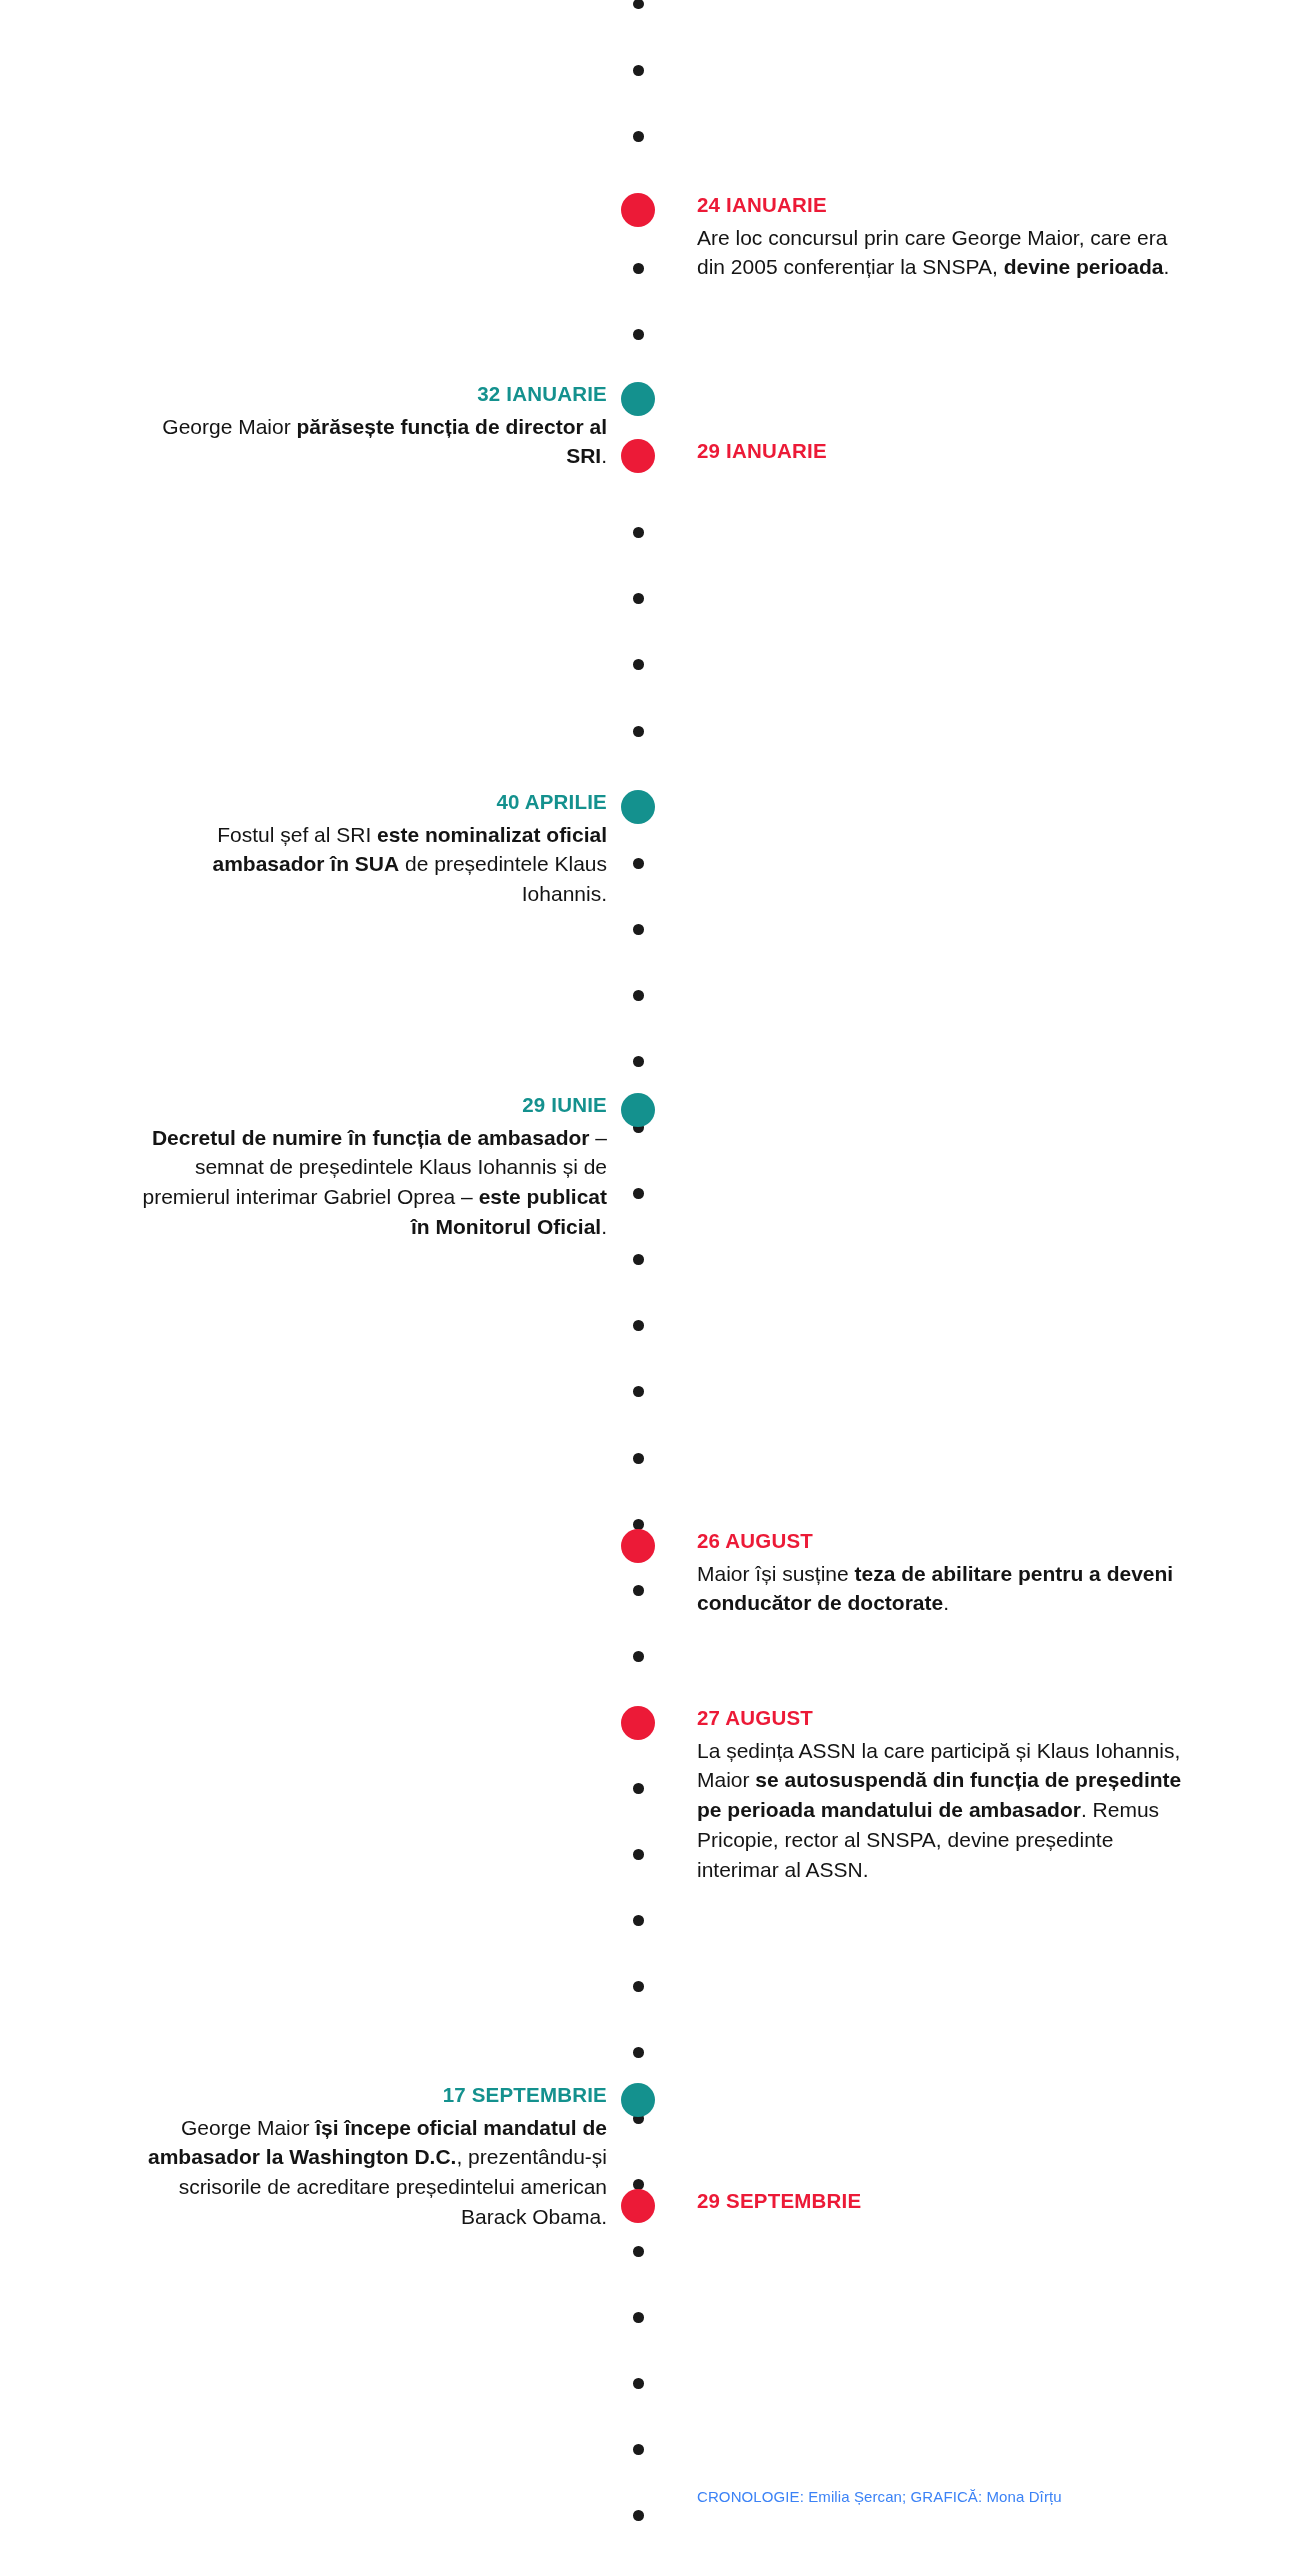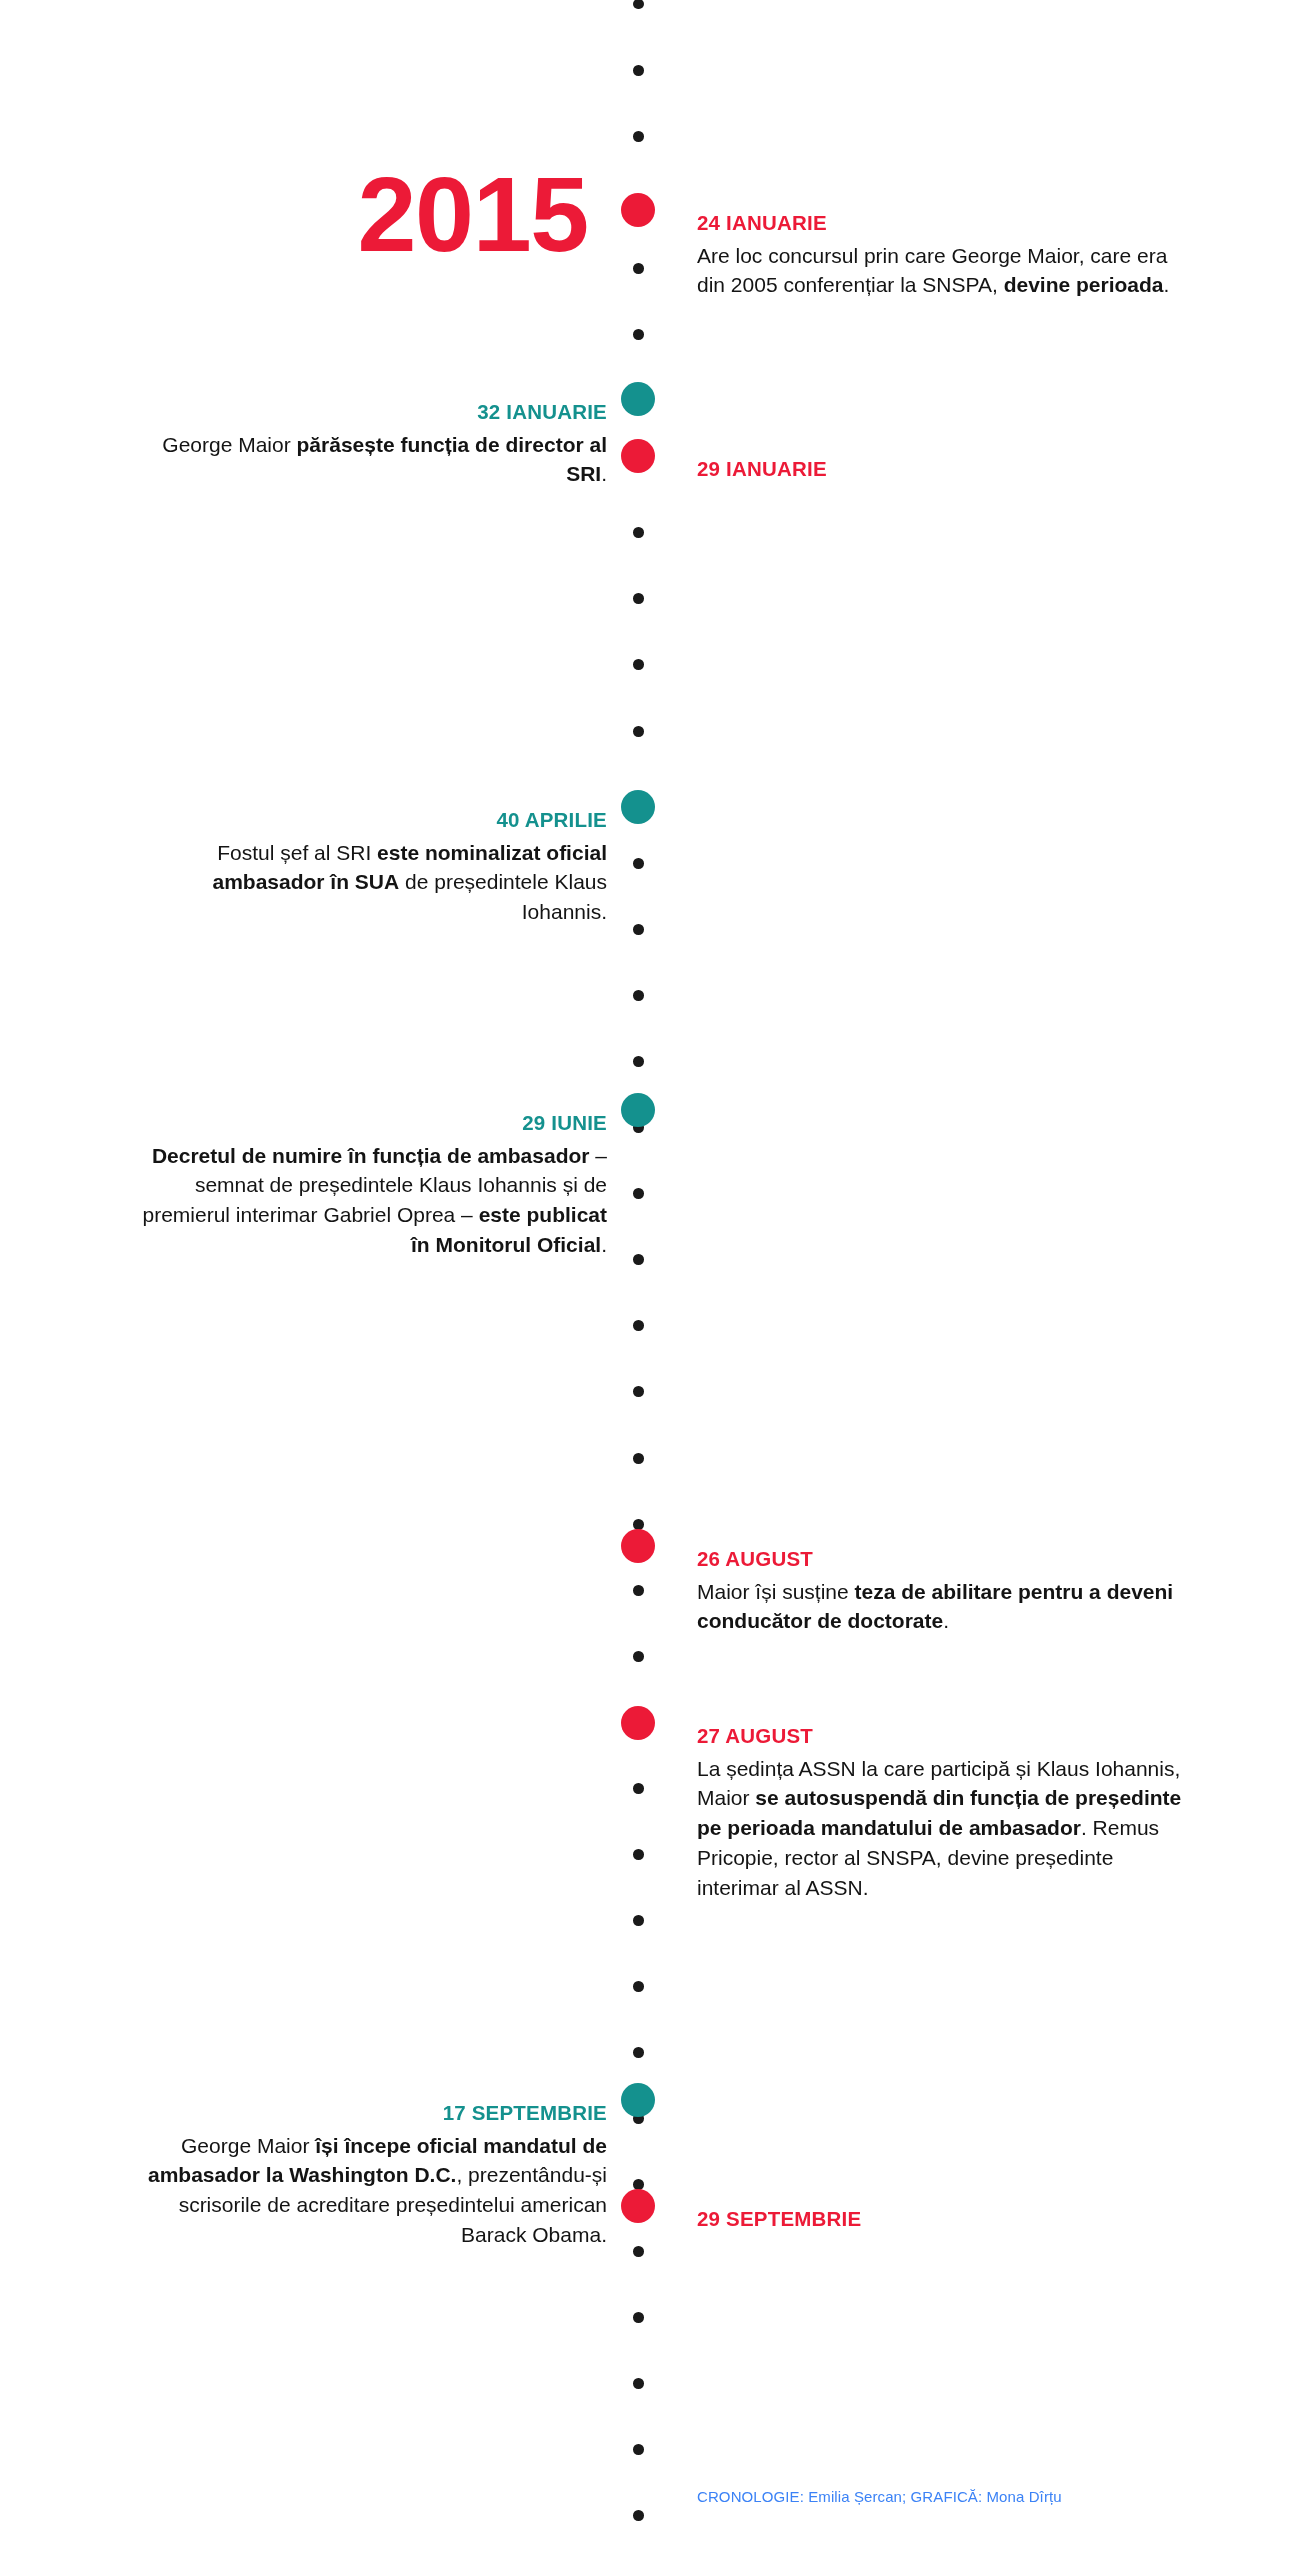--- a/index.html
+++ b/index.html
@@ -51,21 +51,21 @@
     top:161px;
     color:#EC1A37;
     font-size:106px;
     font-weight:bold;
     line-height:1;
     letter-spacing:-1.3px;
     font-family:"Liberation Sans", sans-serif;
   }
 
   
-  .entry { position:absolute;margin-top:18px; }
+  .entry { position:absolute; }
   .entry.right {
     left:697px;
     width:489px;
     text-align:left;
   }
   .entry.left {
     right:701px;
     width:476px;
     text-align:right;
   }
@@ -148,21 +148,20 @@
       <div class="marker teal" style="top: 382px;"></div>
       <div class="marker red" style="top: 439px;"></div>
       <div class="marker teal" style="top: 790px;"></div>
       <div class="marker teal" style="top: 1093px;"></div>
       <div class="marker red" style="top: 1529px;"></div>
       <div class="marker red" style="top: 1706px;"></div>
       <div class="marker teal" style="top: 2083px;"></div>
       <div class="marker red" style="top: 2189px;"></div>
     </div>
 
-  <div id="year">2015</div>
 
   <div id="entries">
       <div class="entry right" style="top: 193px;">
         <div class="entry-date red">24 IANUARIE</div>
         <div class="entry-body"><span>Are loc concursul prin care George Maior, care era din 2005 conferențiar la SNSPA, </span><b>devine perioada</b><span>.</span></div>
       </div>
       <div class="entry left" style="top: 382px;">
         <div class="entry-date teal">32 IANUARIE</div>
         <div class="entry-body"><span>George Maior </span><b>părăsește funcția de director al SRI</b><span>.</span></div>
       </div>

